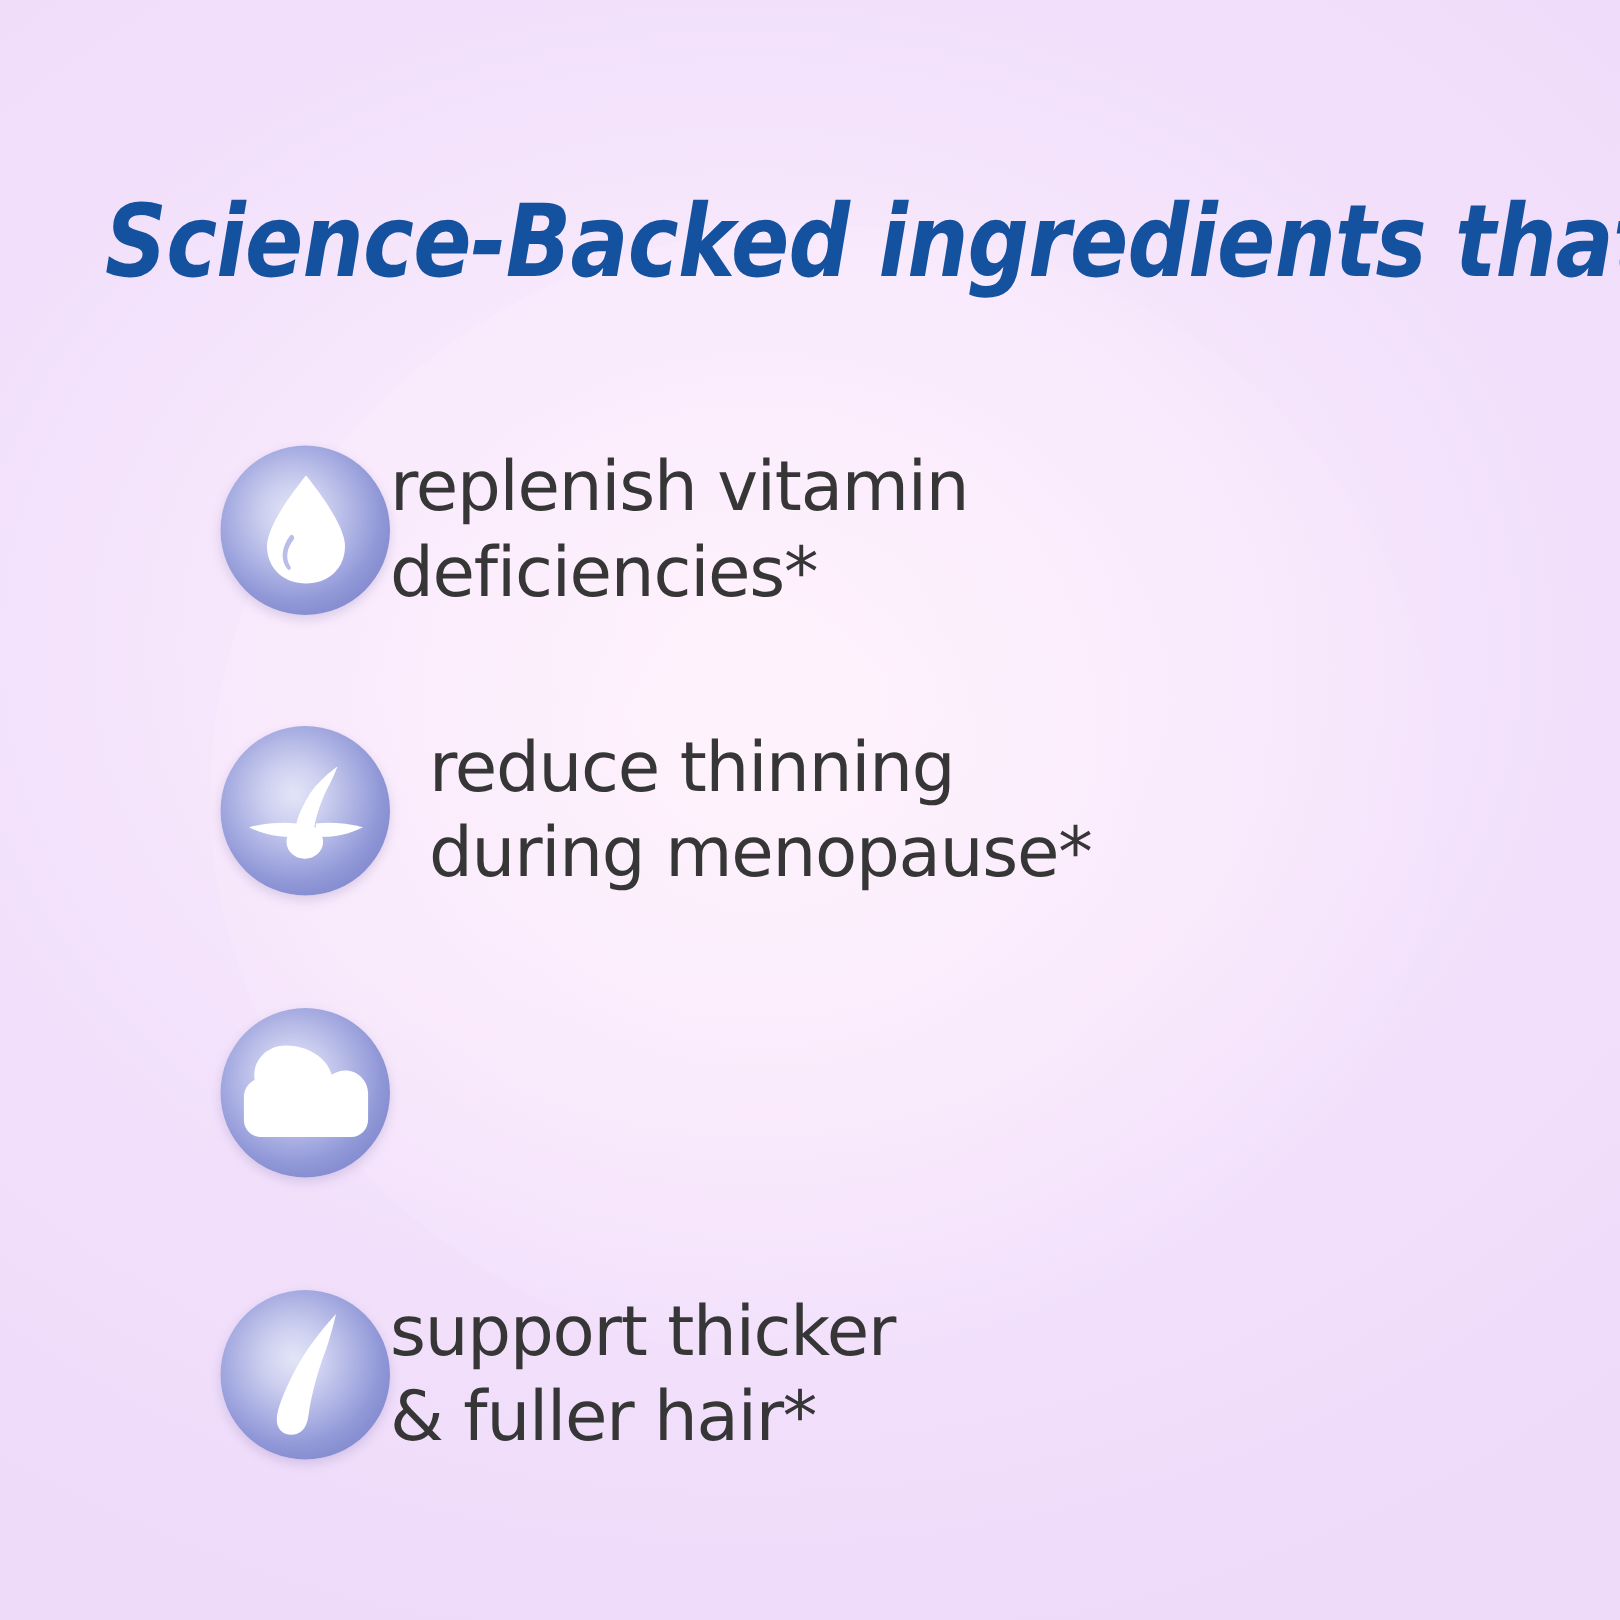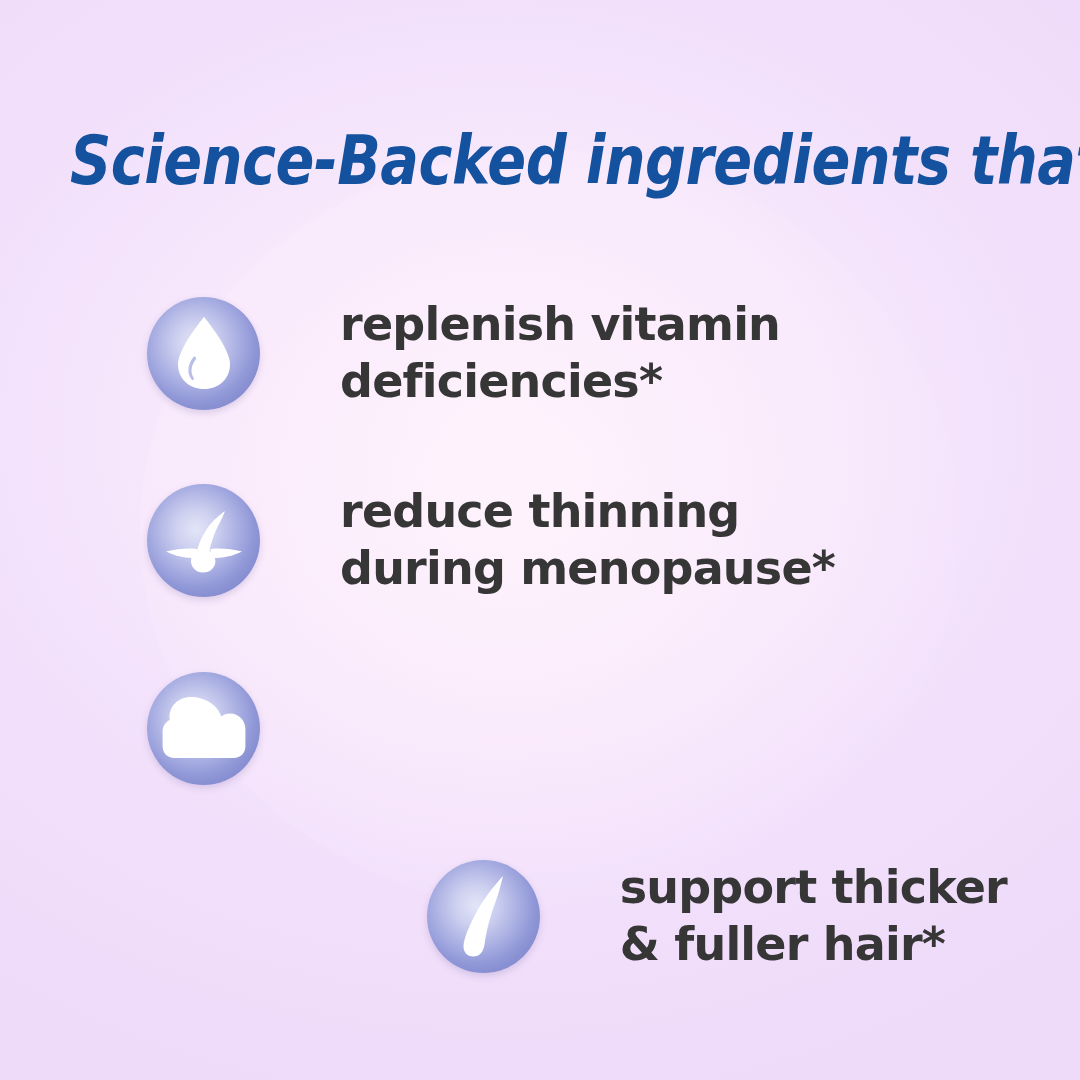--- a/index.html
+++ b/index.html
@@ -57,23 +57,23 @@
   
   .row {
     position: absolute;
     left: 147px;
     width: 860px;
     height: 120px;
     display: flex;
     align-items: center;
   }
   #row-0 { top: 293px; }
-  #row-1 { top: 480px; }
+  #row-1 { top: 480px; gap: 26px; }
   #row-2 { top: 668px; }
-  #row-3 { top: 856px; justify-content: flex-end; }
+  #row-3 { top: 856px; }
 
   .badge {
     position: relative;
     flex: 0 0 auto;
     width: 113px;
     height: 113px;
     border-radius: 50%;
     background:
       radial-gradient(circle at 44% 42%, #cfd2f2 0%, #bcc0ea 22%, #9ba2dd 52%, #8289ce 78%, #7b84ca 100%);
     box-shadow: 0 3px 7px rgba(110, 95, 160, 0.22);
@@ -89,25 +89,24 @@
   .badge-sheen {
     position: absolute;
     inset: 0;
     border-radius: 50%;
     background: radial-gradient(circle at 42% 38%, rgba(255,255,255,0.42) 0%, rgba(255,255,255,0.12) 38%, rgba(255,255,255,0) 62%);
     pointer-events: none;
     z-index: 1;
   }
 
   .benefit-text {
-    margin-left: 80px;
     color: #363636;
     font-family: "DejaVu Sans", "Liberation Sans", sans-serif;
     font-size: 46px;
-    font-weight: bold;
+    font-weight: normal;
     line-height: 1.245;
     letter-spacing: -0.8px;
     white-space: pre-line;
   }
 </style>
 </head>
 <body>
 
 <div id="canvas">
 

